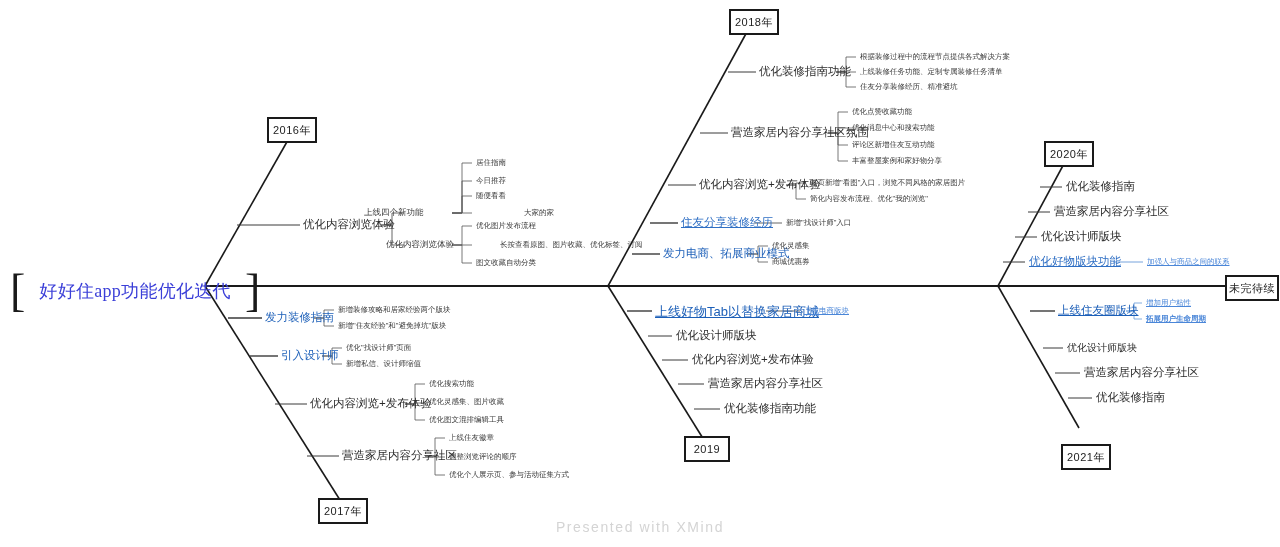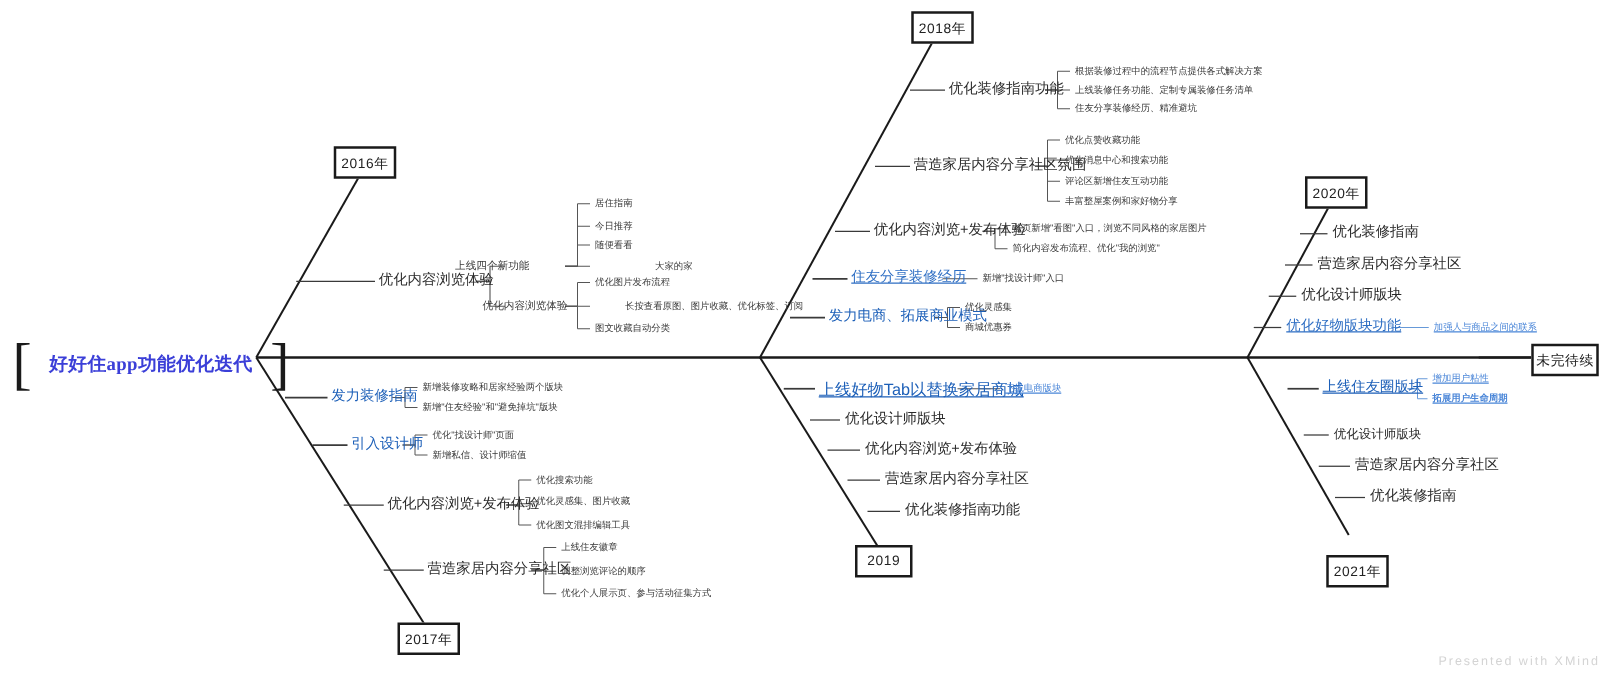--- a/index.html
+++ b/index.html
@@ -21,40 +21,40 @@
 
   
   .center-topic{
     position:absolute;display:flex;align-items:center;
   }
   .center-topic .brk{
     font-size:46px;color:#1a1a1a;line-height:1;font-weight:300;
     font-family:"Liberation Serif","DejaVu Serif",serif;
   }
   .center-topic .ttl{
-    font-size:15px;font-weight:bold;color:#3b3fd8;padding:0 14px;
+    font-size:18px;font-weight:normal;color:#3b3fd8;padding:0 14px;
     font-family:"Liberation Serif","DejaVu Serif",serif;
     letter-spacing:.3px;
   }
 
   
   .lv1{font-size:11.5px;color:#2b2b2b;}
   .lv1.sm{font-size:10px;}
   .lv2{font-size:7.5px;color:#3a3a3a;}
   .lv2.mid{font-size:8.5px;}
 
   .blue-bold{color:#1c5fb8;font-weight:normal;}
   .blue-bold.u{text-decoration:underline;}
   .blue-light{color:#4a86d8;}
   .blue-light.u{text-decoration:underline;}
   .blue-mid{color:#2f6fc4;text-decoration:underline;}
 
   .watermark{
-    position:absolute;left:0;right:0;bottom:12px;text-align:right;
-    font-size:10px;color:#d4d4d4;letter-spacing:1.6px;
+    position:absolute;left:0;right:0;bottom:12px;text-align:center;
+    font-size:14px;color:#d4d4d4;letter-spacing:1.6px;
   }
 </style>
 </head>
 <body>
 
 <div id="canvas">
 
   <svg class="lines" viewBox="0 0 1280 547">
 
     <line x1="205" y1="286" x2="1225" y2="286" stroke="#1a1a1a" stroke-width="2"></line>

